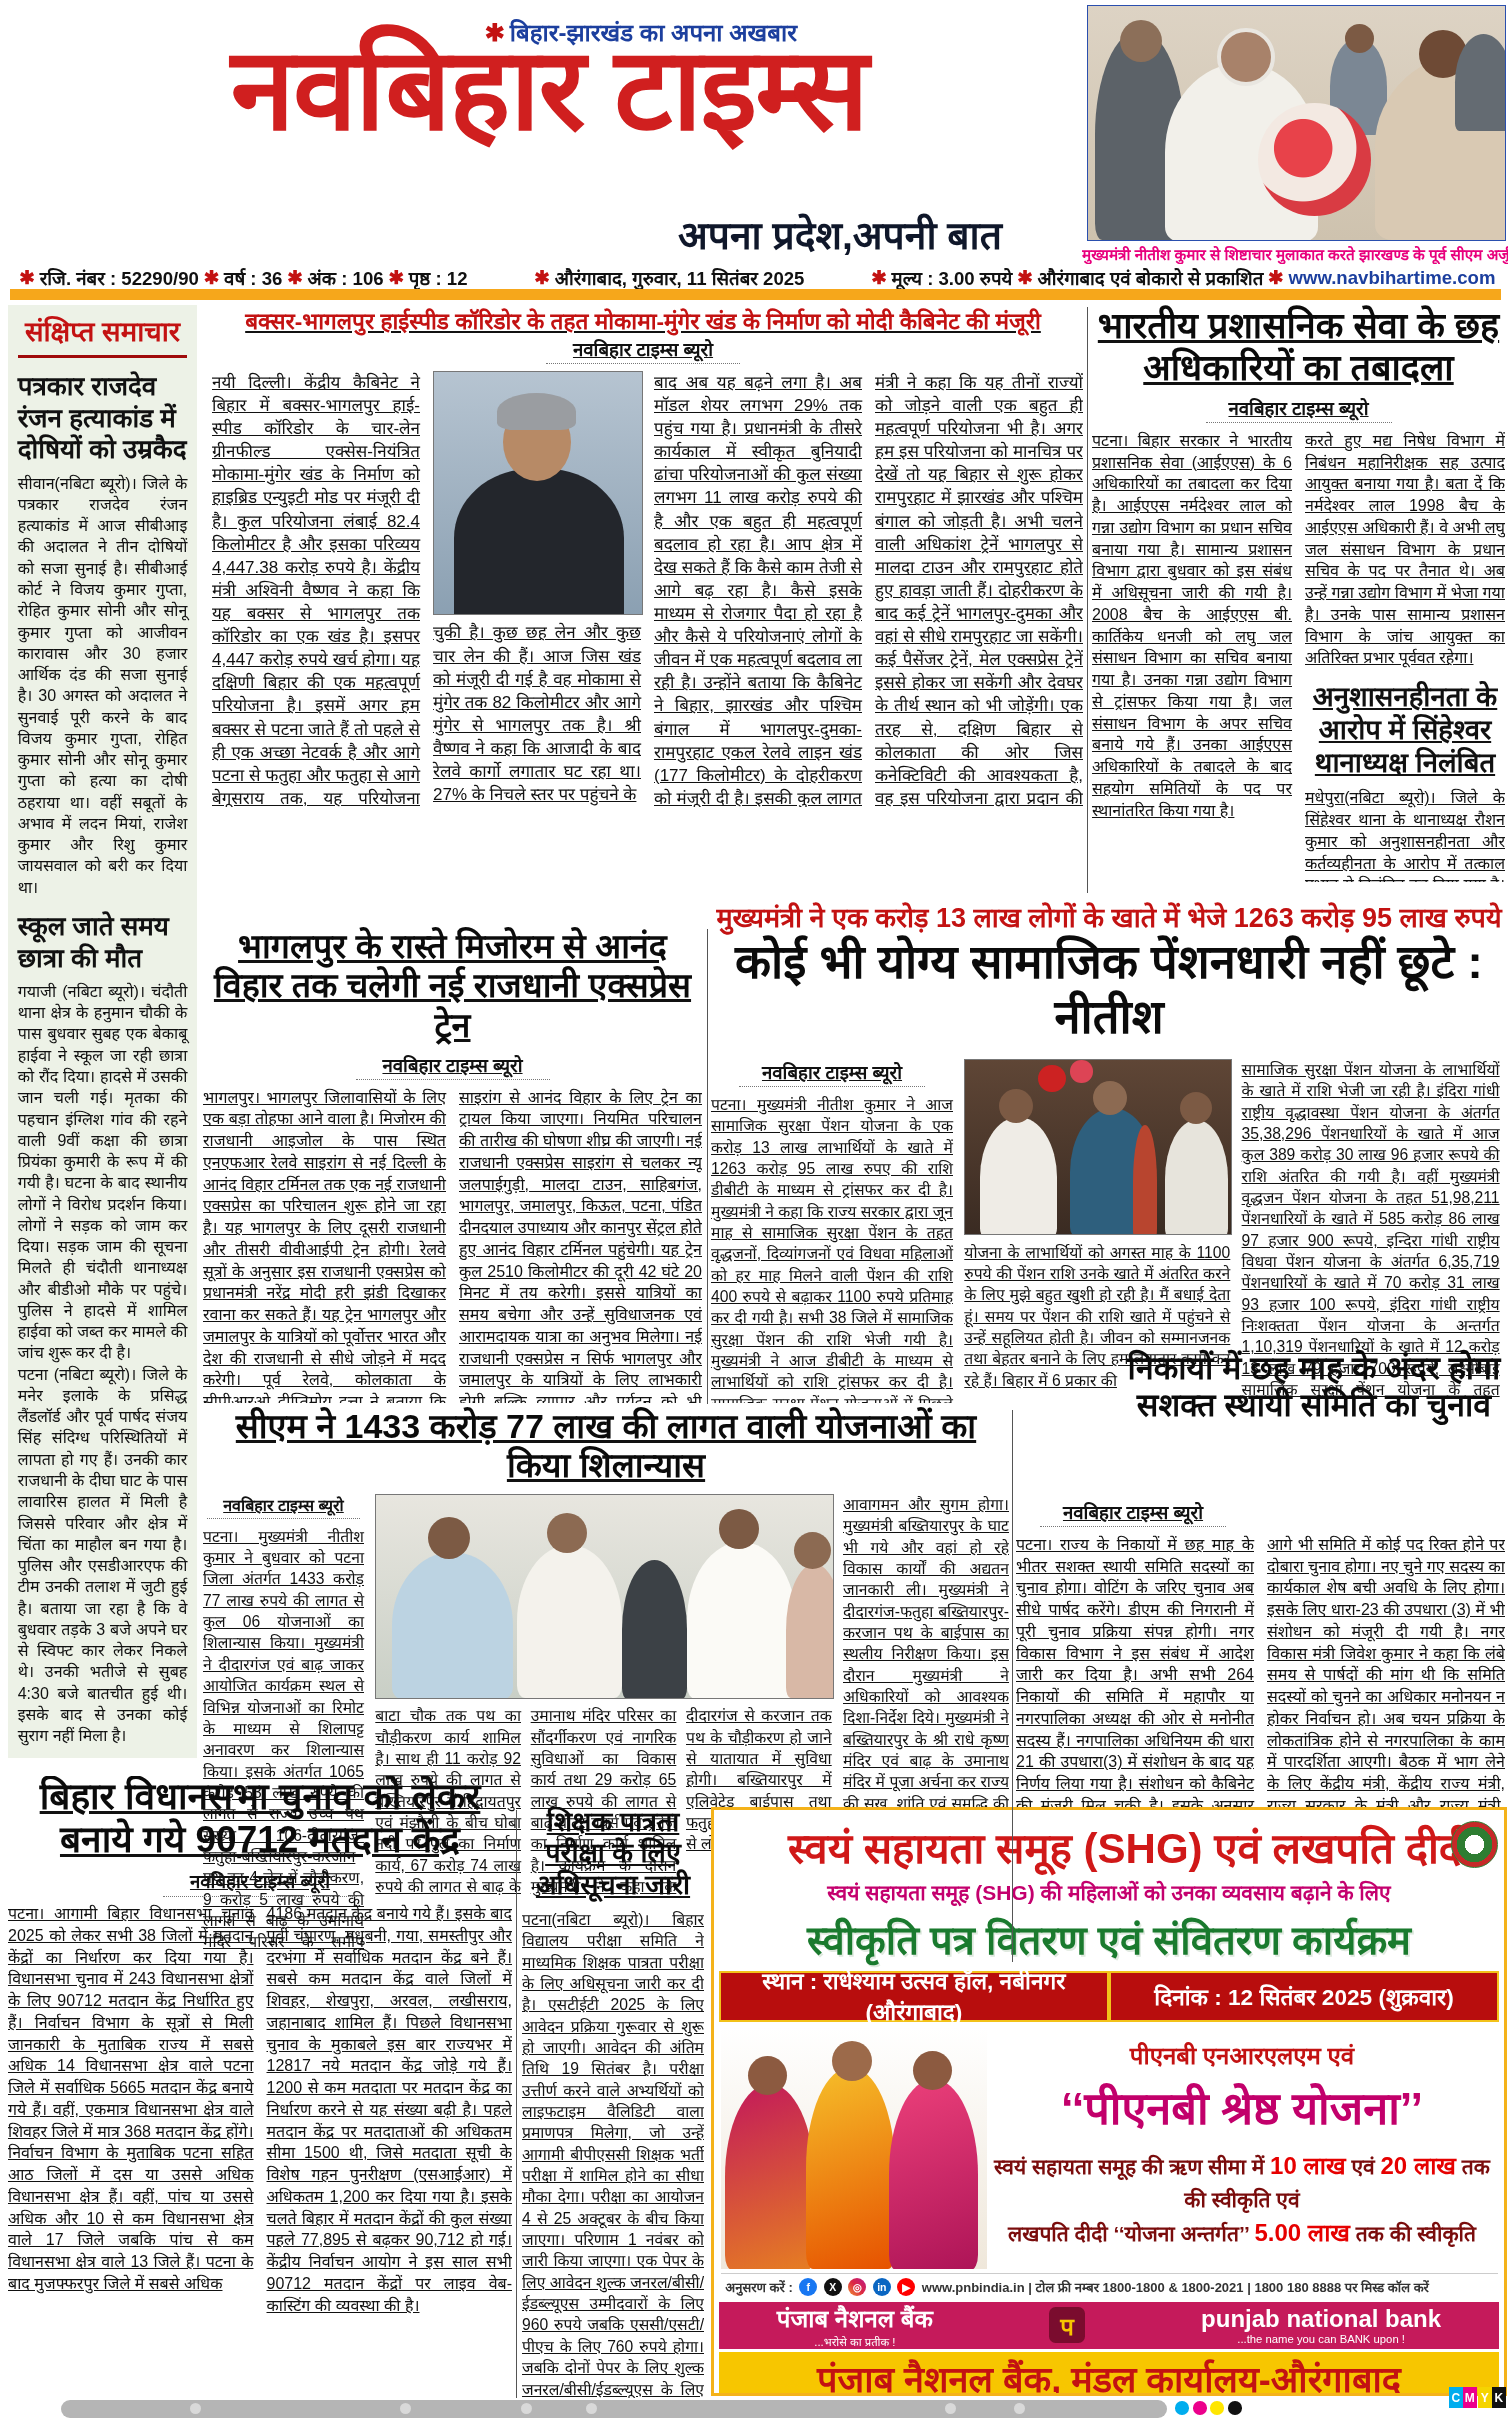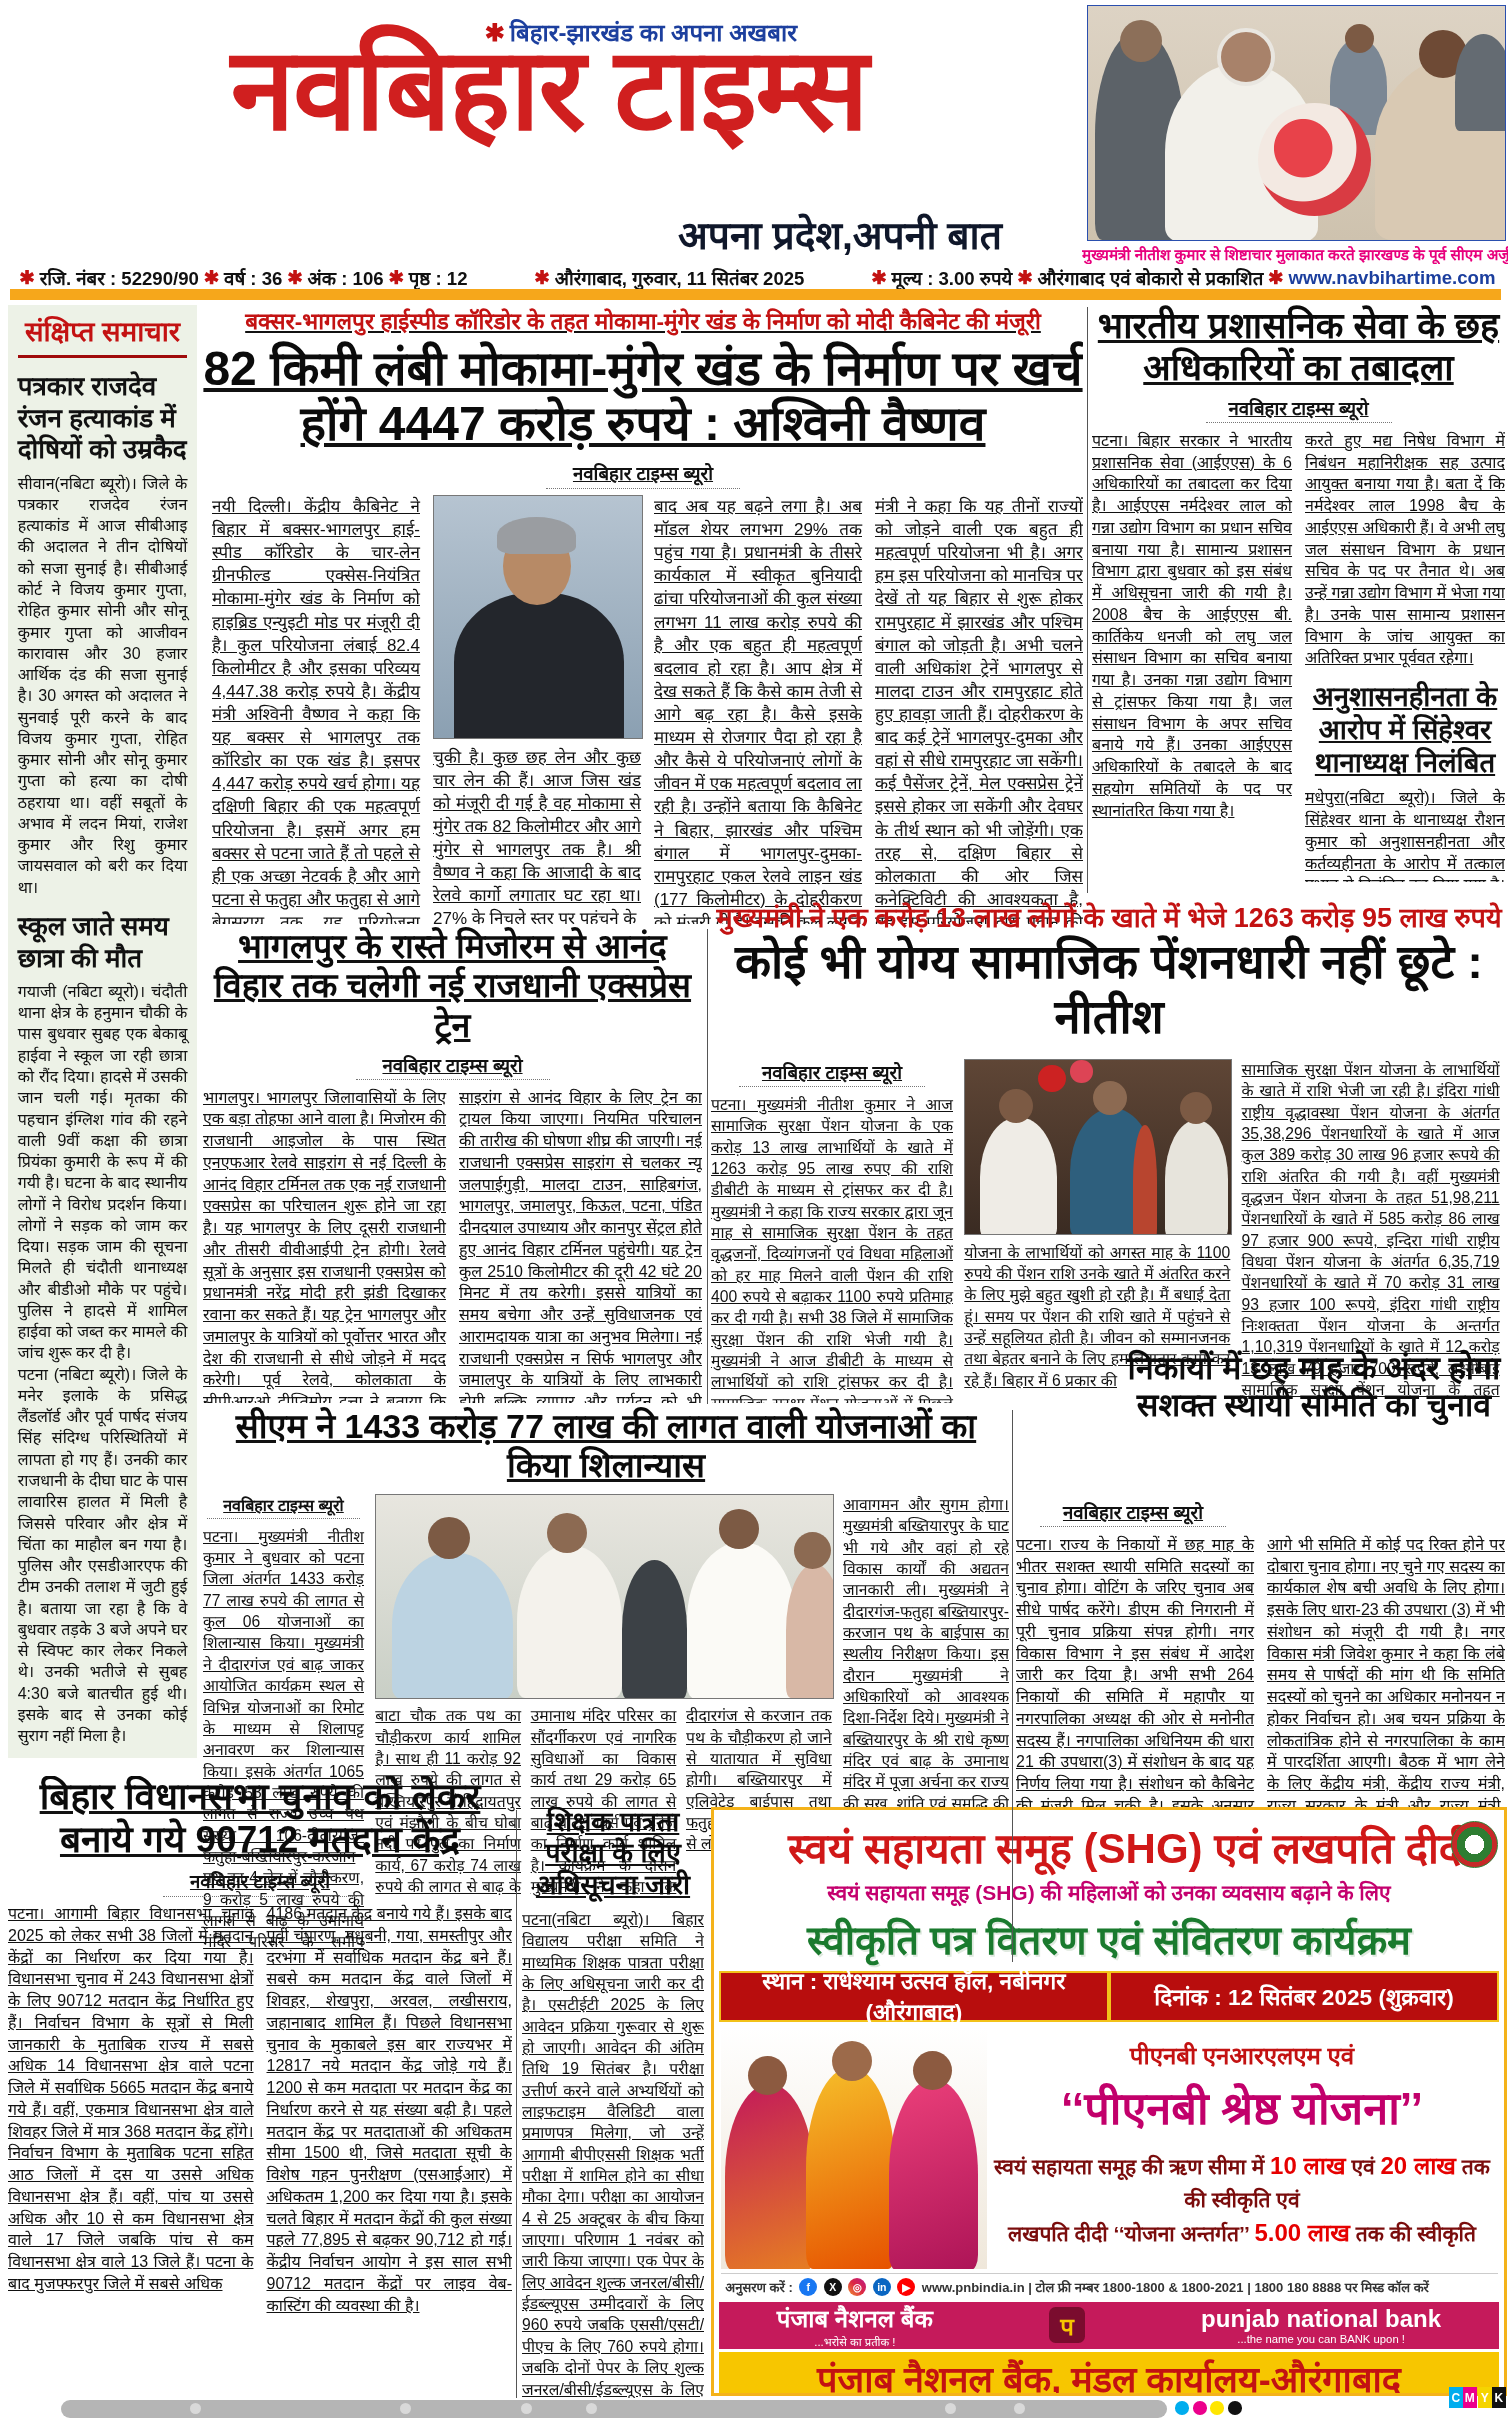--- a/index.html
+++ b/index.html
@@ -140,21 +140,20 @@
       <div class="brief-body">गयाजी (नबिटा ब्यूरो)। चंदौती थाना क्षेत्र के हनुमान चौकी के पास बुधवार सुबह एक बेकाबू हाईवा ने स्कूल जा रही छात्रा को रौंद दिया। हादसे में उसकी जान चली गई। मृतका की पहचान इंग्लिश गांव की रहने वाली 9वीं कक्षा की छात्रा प्रियंका कुमारी के रूप में की गयी है। घटना के बाद स्थानीय लोगों ने विरोध प्रदर्शन किया। लोगों ने सड़क को जाम कर दिया। सड़क जाम की सूचना मिलते ही चंदौती थानाध्यक्ष और बीडीओ मौके पर पहुंचे। पुलिस ने हादसे में शामिल हाईवा को जब्त कर मामले की जांच शुरू कर दी है।</div>
     </div>
     <div>
       <div class="brief-body">पटना (नबिटा ब्यूरो)। जिले के मनेर इलाके के प्रसिद्ध लैंडलॉर्ड और पूर्व पार्षद संजय सिंह संदिग्ध परिस्थितियों में लापता हो गए हैं। उनकी कार राजधानी के दीघा घाट के पास लावारिस हालत में मिली है जिससे परिवार और क्षेत्र में चिंता का माहौल बन गया है। पुलिस और एसडीआरएफ की टीम उनकी तलाश में जुटी हुई है। बताया जा रहा है कि वे बुधवार तड़के 3 बजे अपने घर से स्विफ्ट कार लेकर निकले थे। उनकी भतीजे से सुबह 4:30 बजे बातचीत हुई थी। इसके बाद से उनका कोई सुराग नहीं मिला है।</div>
     </div>
 
   </aside>
 
   <section class="sec" style="left:203px;top:305px;width:880px;height:619px;">
     <div class="kicker" style="font-size:22.6px;">बक्सर-भागलपुर हाईस्पीड कॉरिडोर के तहत मोकामा-मुंगेर खंड के निर्माण को मोदी कैबिनेट की मंजूरी</div>
-    <div class="headline" style="font-size:48px;margin:4.8px 0 8px 0;">82 किमी लंबी मोकामा-मुंगेर खंड के निर्माण पर खर्च होंगे 4447 करोड़ रुपये : अश्विनी वैष्णव</div>
     <span class="byline" style="width:194px;">नवबिहार टाइम्स ब्यूरो</span>
     <div class="grid4" style="height:436px;overflow:hidden;margin-left:9px;">
       <div class="bodytext">नयी दिल्ली। केंद्रीय कैबिनेट ने बिहार में बक्सर-भागलपुर हाई-स्पीड कॉरिडोर के चार-लेन ग्रीनफील्ड एक्सेस-नियंत्रित मोकामा-मुंगेर खंड के निर्माण को हाइब्रिड एन्युइटी मोड पर मंजूरी दी है। कुल परियोजना लंबाई 82.4 किलोमीटर है और इसका परिव्यय 4,447.38 करोड़ रुपये है। केंद्रीय मंत्री अश्विनी वैष्णव ने कहा कि यह बक्सर से भागलपुर तक कॉरिडोर का एक खंड है। इसपर 4,447 करोड़ रुपये खर्च होगा। यह दक्षिणी बिहार की एक महत्वपूर्ण परियोजना है। इसमें अगर हम बक्सर से पटना जाते हैं तो पहले से ही एक अच्छा नेटवर्क है और आगे पटना से फतुहा और फतुहा से आगे बेगूसराय तक, यह परियोजना लगभग पूरी हो</div>
       <div>
         <figure class="ph" style="margin:0 0 6.5px 0;width:100%;height:242px;border:0.8px solid #777;background:linear-gradient(180deg,#b6c4d1,#8ba0b2);">
           <div class="blob" style="left:20px;top:97px;width:170px;height:153px;background:#23262c;border-radius:45% 45% 0 0;"></div>
           <div class="head-c" style="left:69px;top:31px;width:68px;height:78px;background:#b78a66;"></div>
           <div class="head-c" style="left:63px;top:21px;width:79px;height:37px;background:#9a9da1;border-radius:50% 50% 20% 20%;"></div>
         </figure>
         <div class="bodytext">चुकी है। कुछ छह लेन और कुछ चार लेन की हैं। आज जिस खंड को मंजूरी दी गई है वह मोकामा से मुंगेर तक 82 किलोमीटर और आगे मुंगेर से भागलपुर तक है। श्री वैष्णव ने कहा कि आजादी के बाद रेलवे कार्गो लगातार घट रहा था। 27% के निचले स्तर पर पहुंचने के</div>

